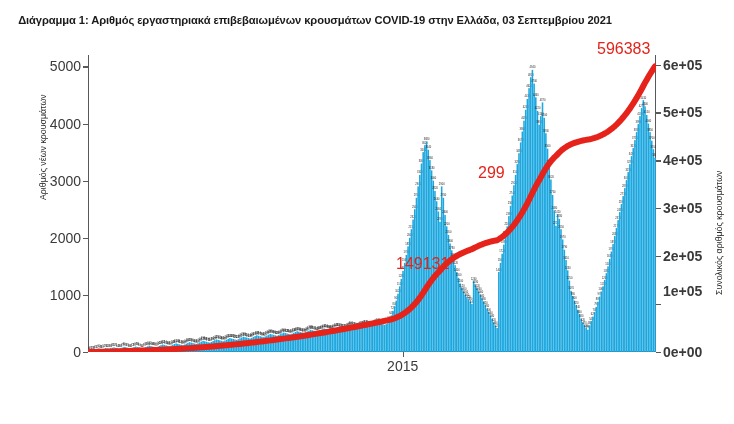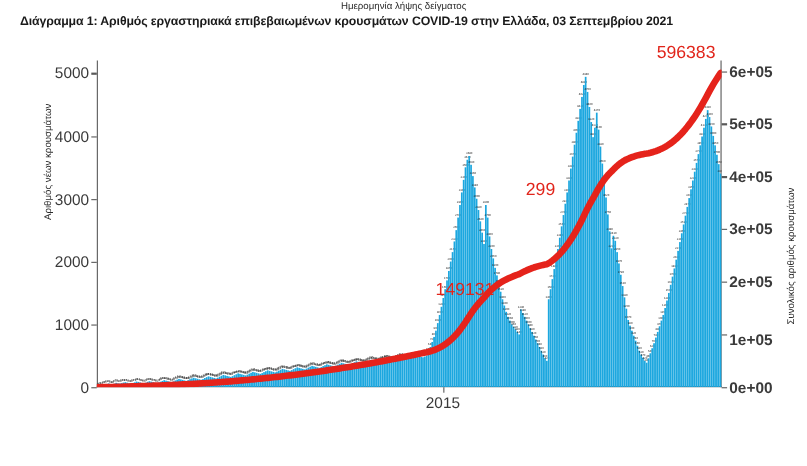--- a/index.html
+++ b/index.html
@@ -43,21 +43,20 @@
 </style>
 </head>
 <body>
 
 <div id="chart-root">
 
   <div class="title">Διάγραμμα 1: Αριθμός εργαστηριακά επιβεβαιωμένων κρουσμάτων COVID-19 στην Ελλάδα, 03 Σεπτεμβρίου 2021</div>
 
   <div class="axtitle" id="y-left-title">Αριθμός νέων κρουσμάτων</div>
   <div class="axtitle" id="y-right-title">Συνολικός αριθμός κρουσμάτων</div>
-  <div id="x-title">Ημερομηνία λήψης δείγματος</div>
 
   <div class="plot">
     <div class="axis-line axis-left"></div>
     <div class="axis-line axis-right"></div>
     <div class="axis-line axis-bottom"></div>
 
     <div id="ticks-left">
         <div class="tick left" style="top: 297px;"></div>
         <div class="tlab left" style="top: 297px;">0</div>
         <div class="tick left" style="top: 239.885px;"></div>
@@ -68,21 +67,21 @@
         <div class="tlab left" style="top: 125.654px;">3000</div>
         <div class="tick left" style="top: 68.5385px;"></div>
         <div class="tlab left" style="top: 68.5385px;">4000</div>
         <div class="tick left" style="top: 11.4231px;"></div>
         <div class="tlab left" style="top: 11.4231px;">5000</div>
       </div>
     <div id="ticks-right">
         <div class="tick right" style="top: 297px;"></div>
         <div class="tlab right" style="top: 297px;">0e+00</div>
         <div class="tick right" style="top: 249.097px;"></div>
-        <div class="tlab right" style="top: 254px;">1e+05</div>
+        <div class="tlab right" style="top: 236px;">1e+05</div>
         <div class="tick right" style="top: 201.194px;"></div>
         <div class="tlab right" style="top: 201.194px;">2e+05</div>
         <div class="tick right" style="top: 153.29px;"></div>
         <div class="tlab right" style="top: 153.29px;">3e+05</div>
         <div class="tick right" style="top: 105.387px;"></div>
         <div class="tlab right" style="top: 105.387px;">4e+05</div>
         <div class="tick right" style="top: 57.4839px;"></div>
         <div class="tlab right" style="top: 57.4839px;">5e+05</div>
         <div class="tick right" style="top: 9.58065px;"></div>
         <div class="tlab right" style="top: 9.58065px;">6e+05</div>

